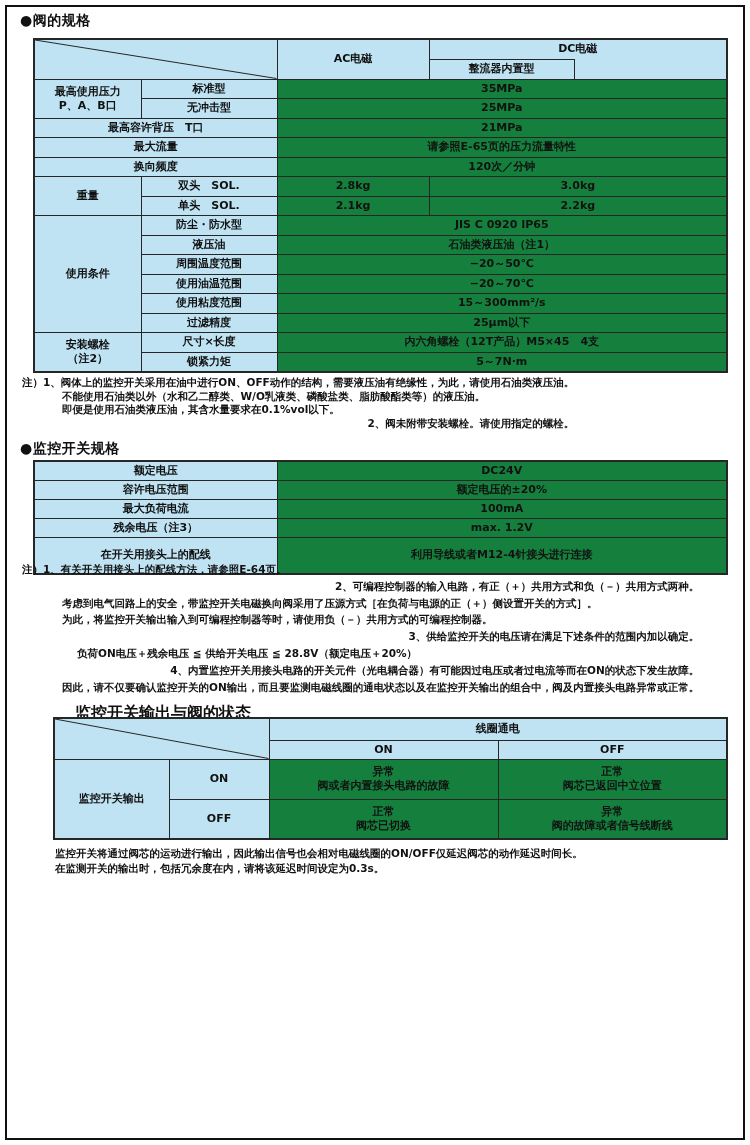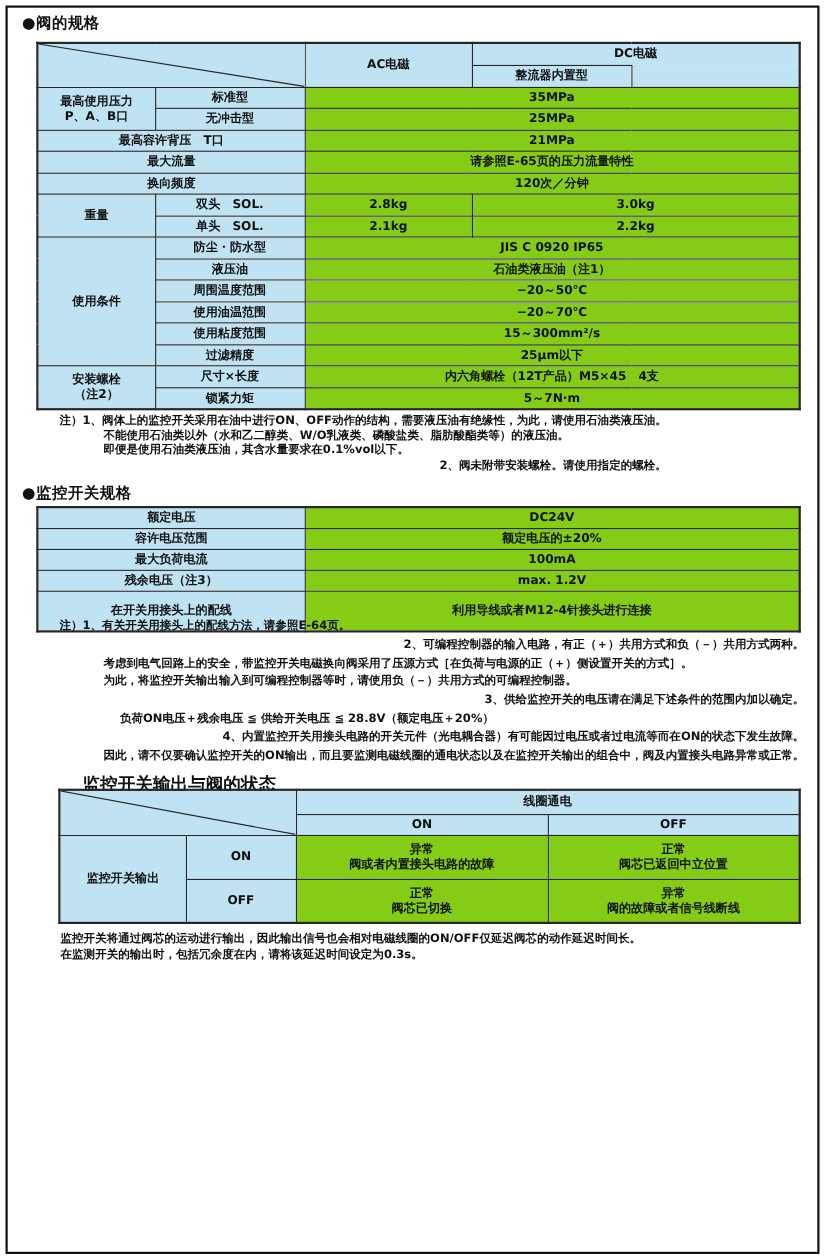--- a/index.html
+++ b/index.html
@@ -18,28 +18,28 @@
 
   table { border-collapse:collapse; table-layout:fixed; }
   td {
     border:1px solid #262626;
     font-size:11px; font-weight:bold; text-align:center; vertical-align:middle;
     padding:0 2px; line-height:1.25; color:#111;
     overflow:hidden;
   }
   table.spec { border:2px solid #262626; }
   td.blue { background:#BFE3F3; }
-  td.white { background:#84cc16; }
+  td.white { background:#15803d; }
   td.diag { position:relative; background:#BFE3F3; }
   td.diag svg { position:absolute; left:0; top:0; width:100%; height:100%; display:block; }
   td.no-top { border-top:hidden; }
   .two-line span { display:block; }
 
   .notes { font-size:10.5px; font-weight:bold; color:#111; }
-  .notes .ln { display:block; white-space:nowrap;margin-left:32px; }
+  .notes .ln { display:block; white-space:nowrap; }
   .notes1 .ln { line-height:13.5px; }
   .notes2 .ln { line-height:16.8px; }
   .ind-0 { padding-left:0; }
   .ind-1 { padding-left:25px;text-align:right; }   
   .ind-2 { padding-left:40px; }   
   .ind-3 { padding-left:55px; }   
 
   .tbl3-title { font-size:16px; font-weight:bold; color:#111; }
   .closing { font-size:10.5px; font-weight:bold; color:#111; }
   .closing .ln { display:block; line-height:14.5px; white-space:nowrap; }

